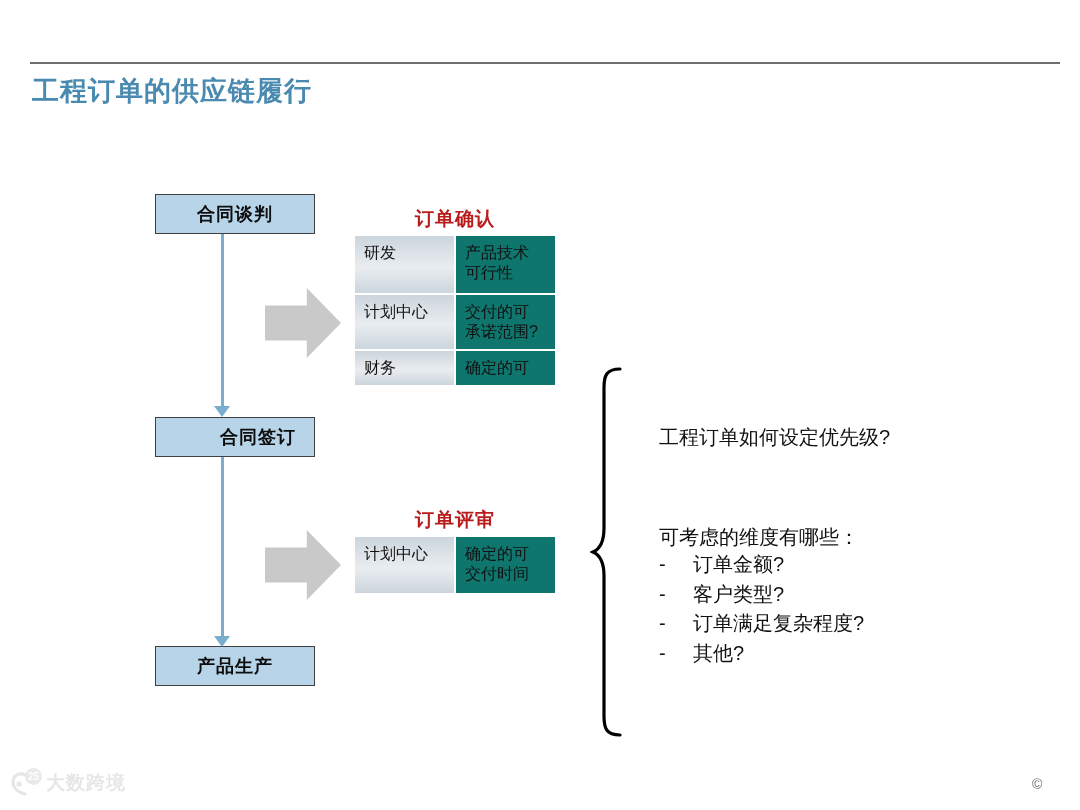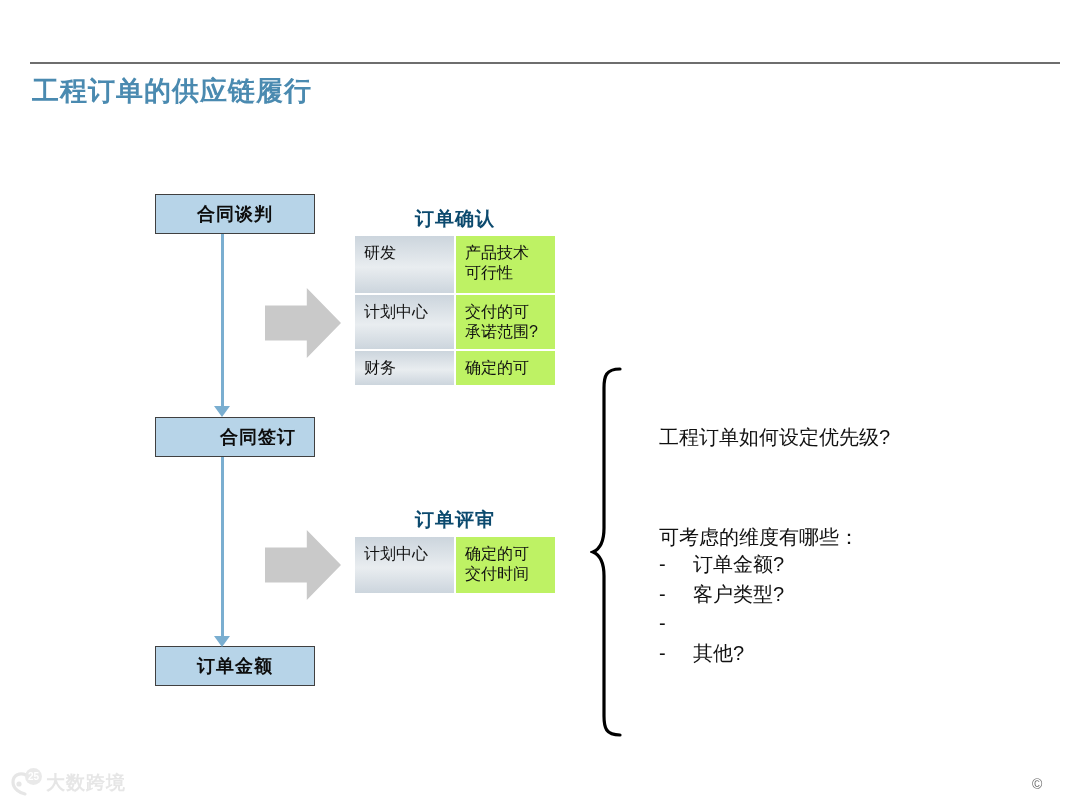--- a/index.html
+++ b/index.html
@@ -91,21 +91,21 @@
   .table-wrap { position: absolute; }
   #table-1 { left: 355px; top: 236px; }
   #table-2 { left: 355px; top: 537px; }
 
   .table-title {
     position: absolute;
     width: 200px;
     text-align: center;
     font-size: 19px;
     font-weight: bold;
-    color: #0c4a6e;
+    color: #b91c1c;
     letter-spacing: 1px;
   }
   #title-1 { left: 355px; top: 206px; }
   #title-2 { left: 355px; top: 507px; }
 
   .dtable {
     border-collapse: collapse;
     table-layout: fixed;
     width: 200px;
   }
@@ -119,21 +119,21 @@
     box-sizing: border-box;
   }
   .dtable tr:last-child td { border-bottom: none; }
   .dtable td.col-left {
     width: 100px;
     background: linear-gradient(to bottom, #ccd5dd 0%, #e9edf0 55%, #ccd5dd 100%);
     border-right: 2px solid #ffffff;
   }
   .dtable td.col-right {
     width: 100px;
-    background: #bef264;
+    background: #0f766e;
   }
   .row-h1 { height: 58px; margin-top: 12px; }
   .row-h2 { height: 56px; }
   .row-h3 { height: 26px; }
   .row-h4 { height: 56px; }
 
   
   .brace {
     position: absolute;
     left: 590px;
@@ -225,21 +225,21 @@
 <div class="top-rule"></div>
 <div class="slide-title">工程订单的供应链履行</div>
 
 <div class="flow-box" id="box-1">
   <span>合同谈判</span>
 </div>
 <div class="flow-box" id="box-2">
   <span>合同签订</span>
 </div>
 <div class="flow-box" id="box-3">
-  <span>订单金额</span>
+  <span>产品生产</span>
 </div>
 
 <div class="connector" id="conn-1"></div>
 <div class="conn-head" id="head-1"></div>
 <div class="connector" id="conn-2"></div>
 <div class="conn-head" id="head-2"></div>
 
 <div class="block-arrow" id="arrow-1"></div>
 <div class="block-arrow" id="arrow-2"></div>
 
@@ -288,20 +288,21 @@
   <li>
     <span class="dash">-</span>
     <span>订单金额?</span>
   </li>
   <li>
     <span class="dash">-</span>
     <span>客户类型?</span>
   </li>
   <li>
     <span class="dash">-</span>
+    <span>订单满足复杂程度?</span>
   </li>
   <li>
     <span class="dash">-</span>
     <span>其他?</span>
   </li>
 </ul>
 
 <div class="watermark">
   <span class="wm-mark">
     <svg width="34" height="26" viewBox="0 0 34 26">

